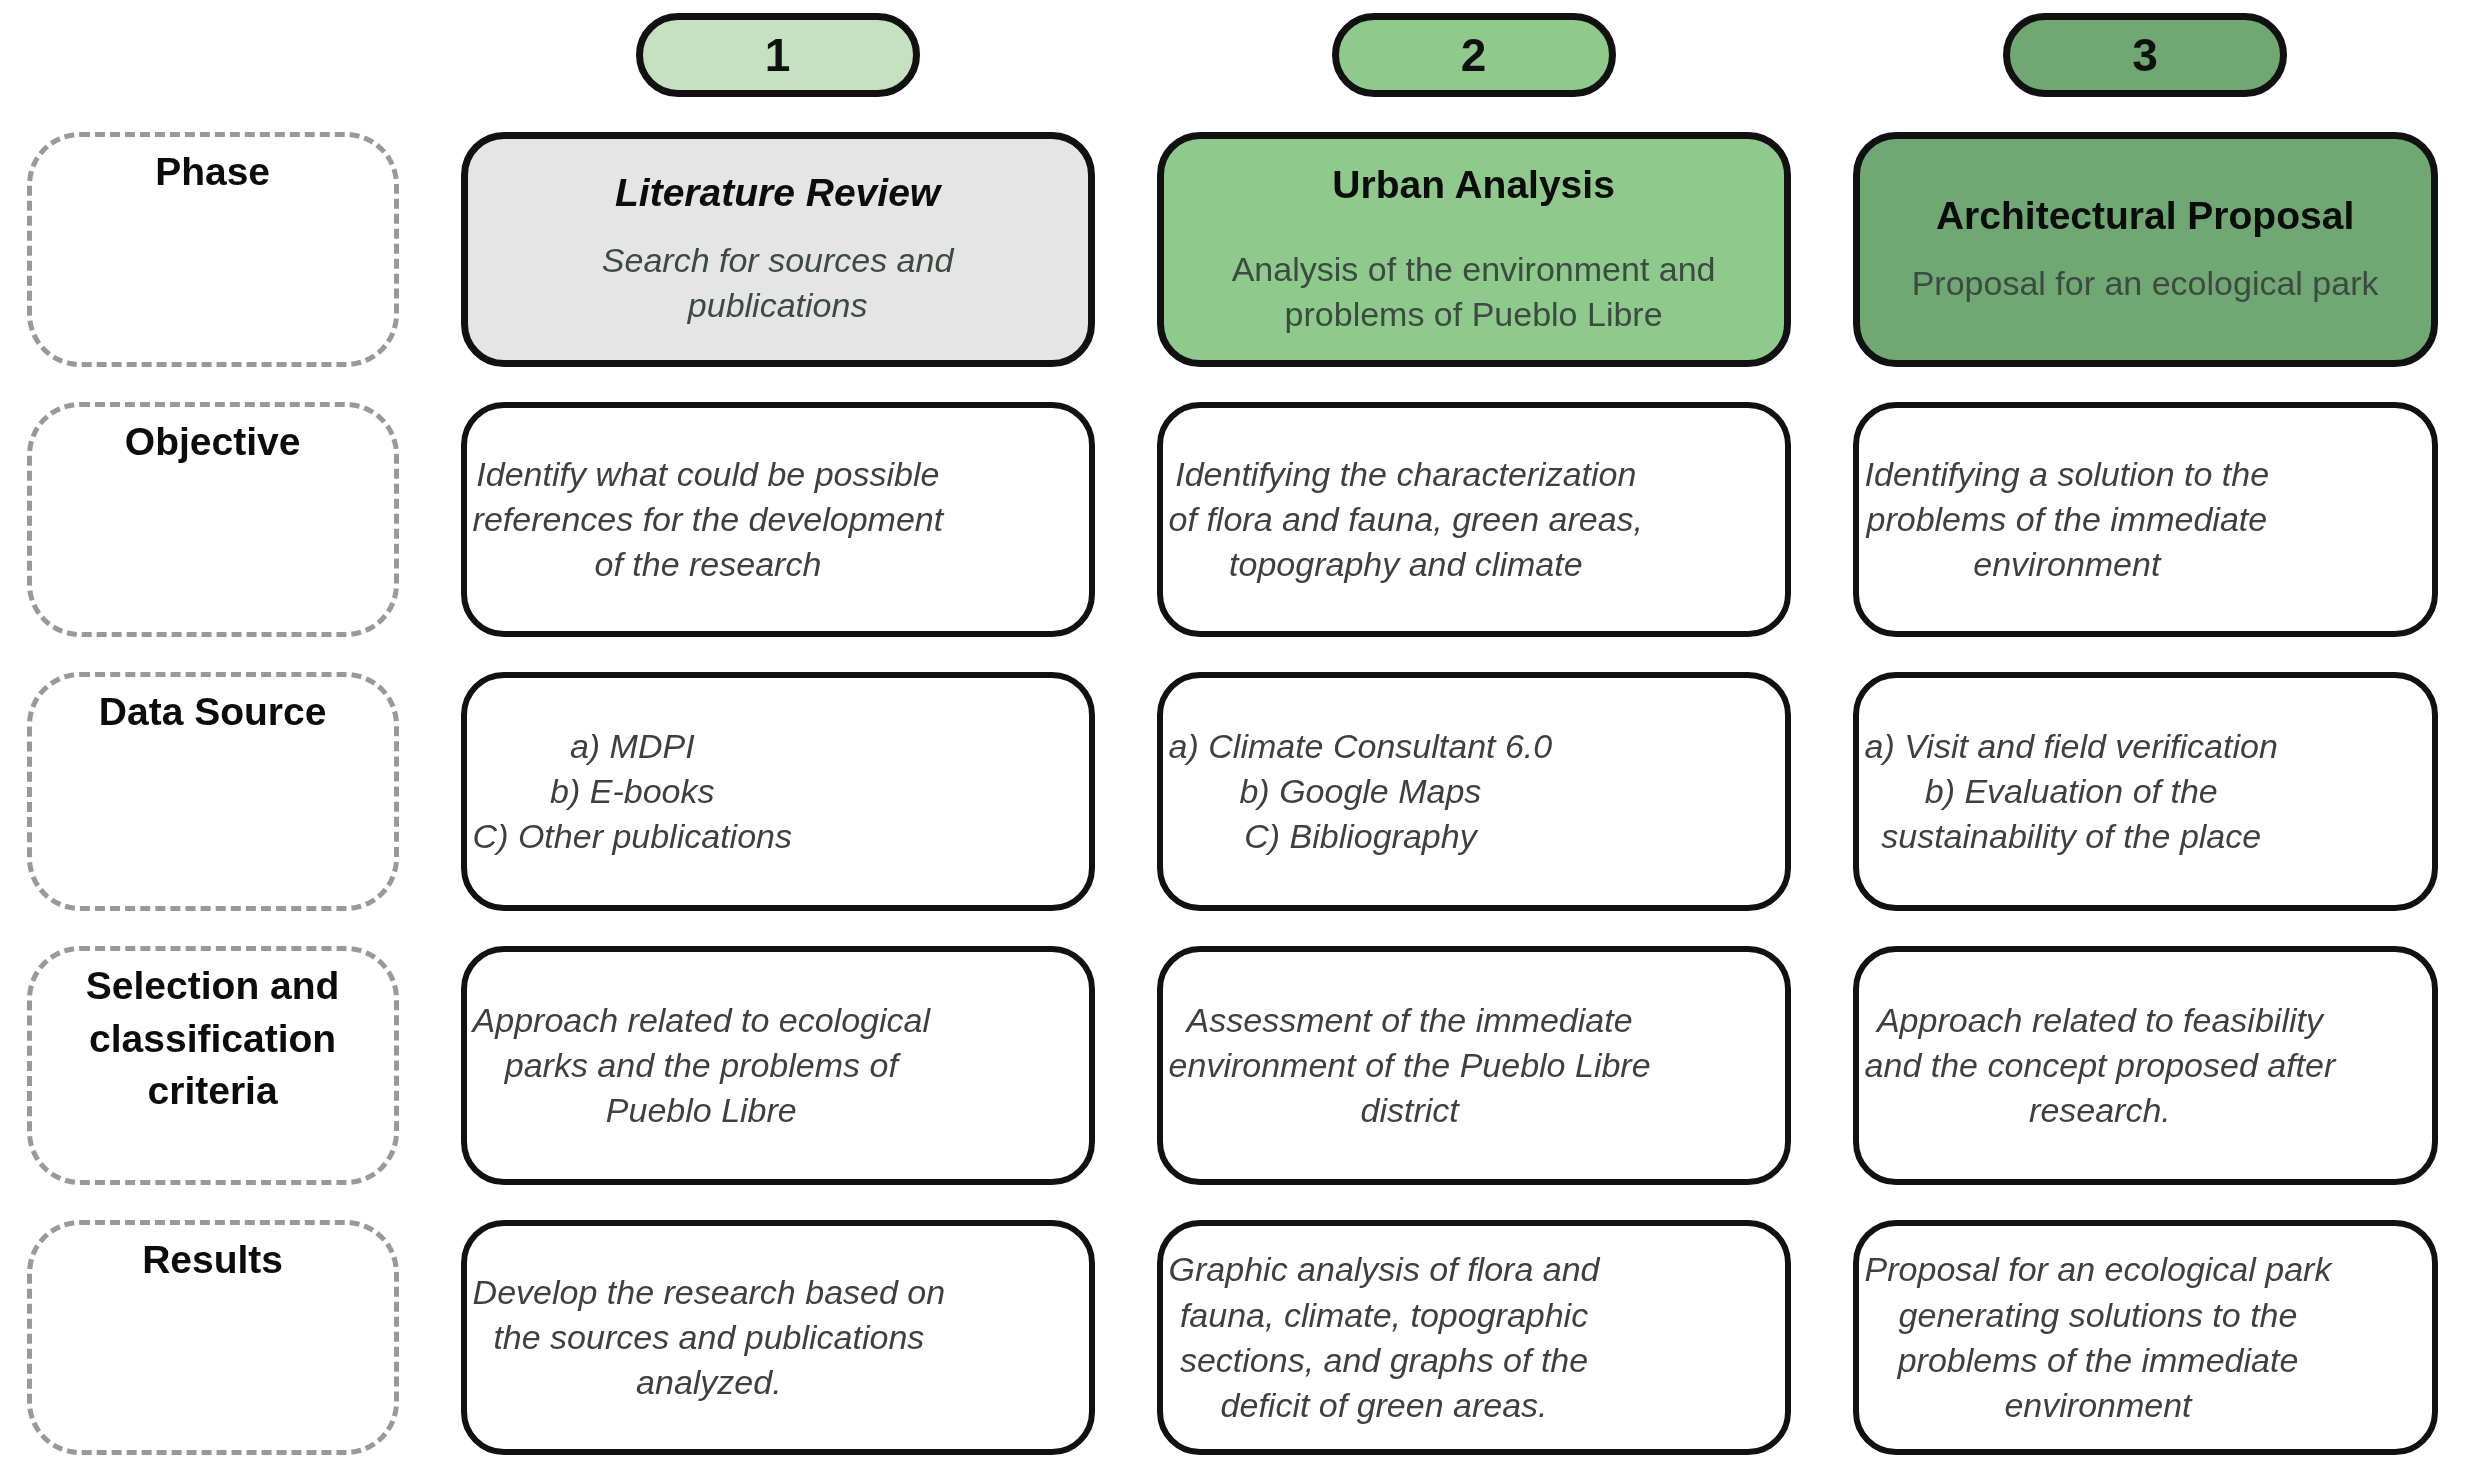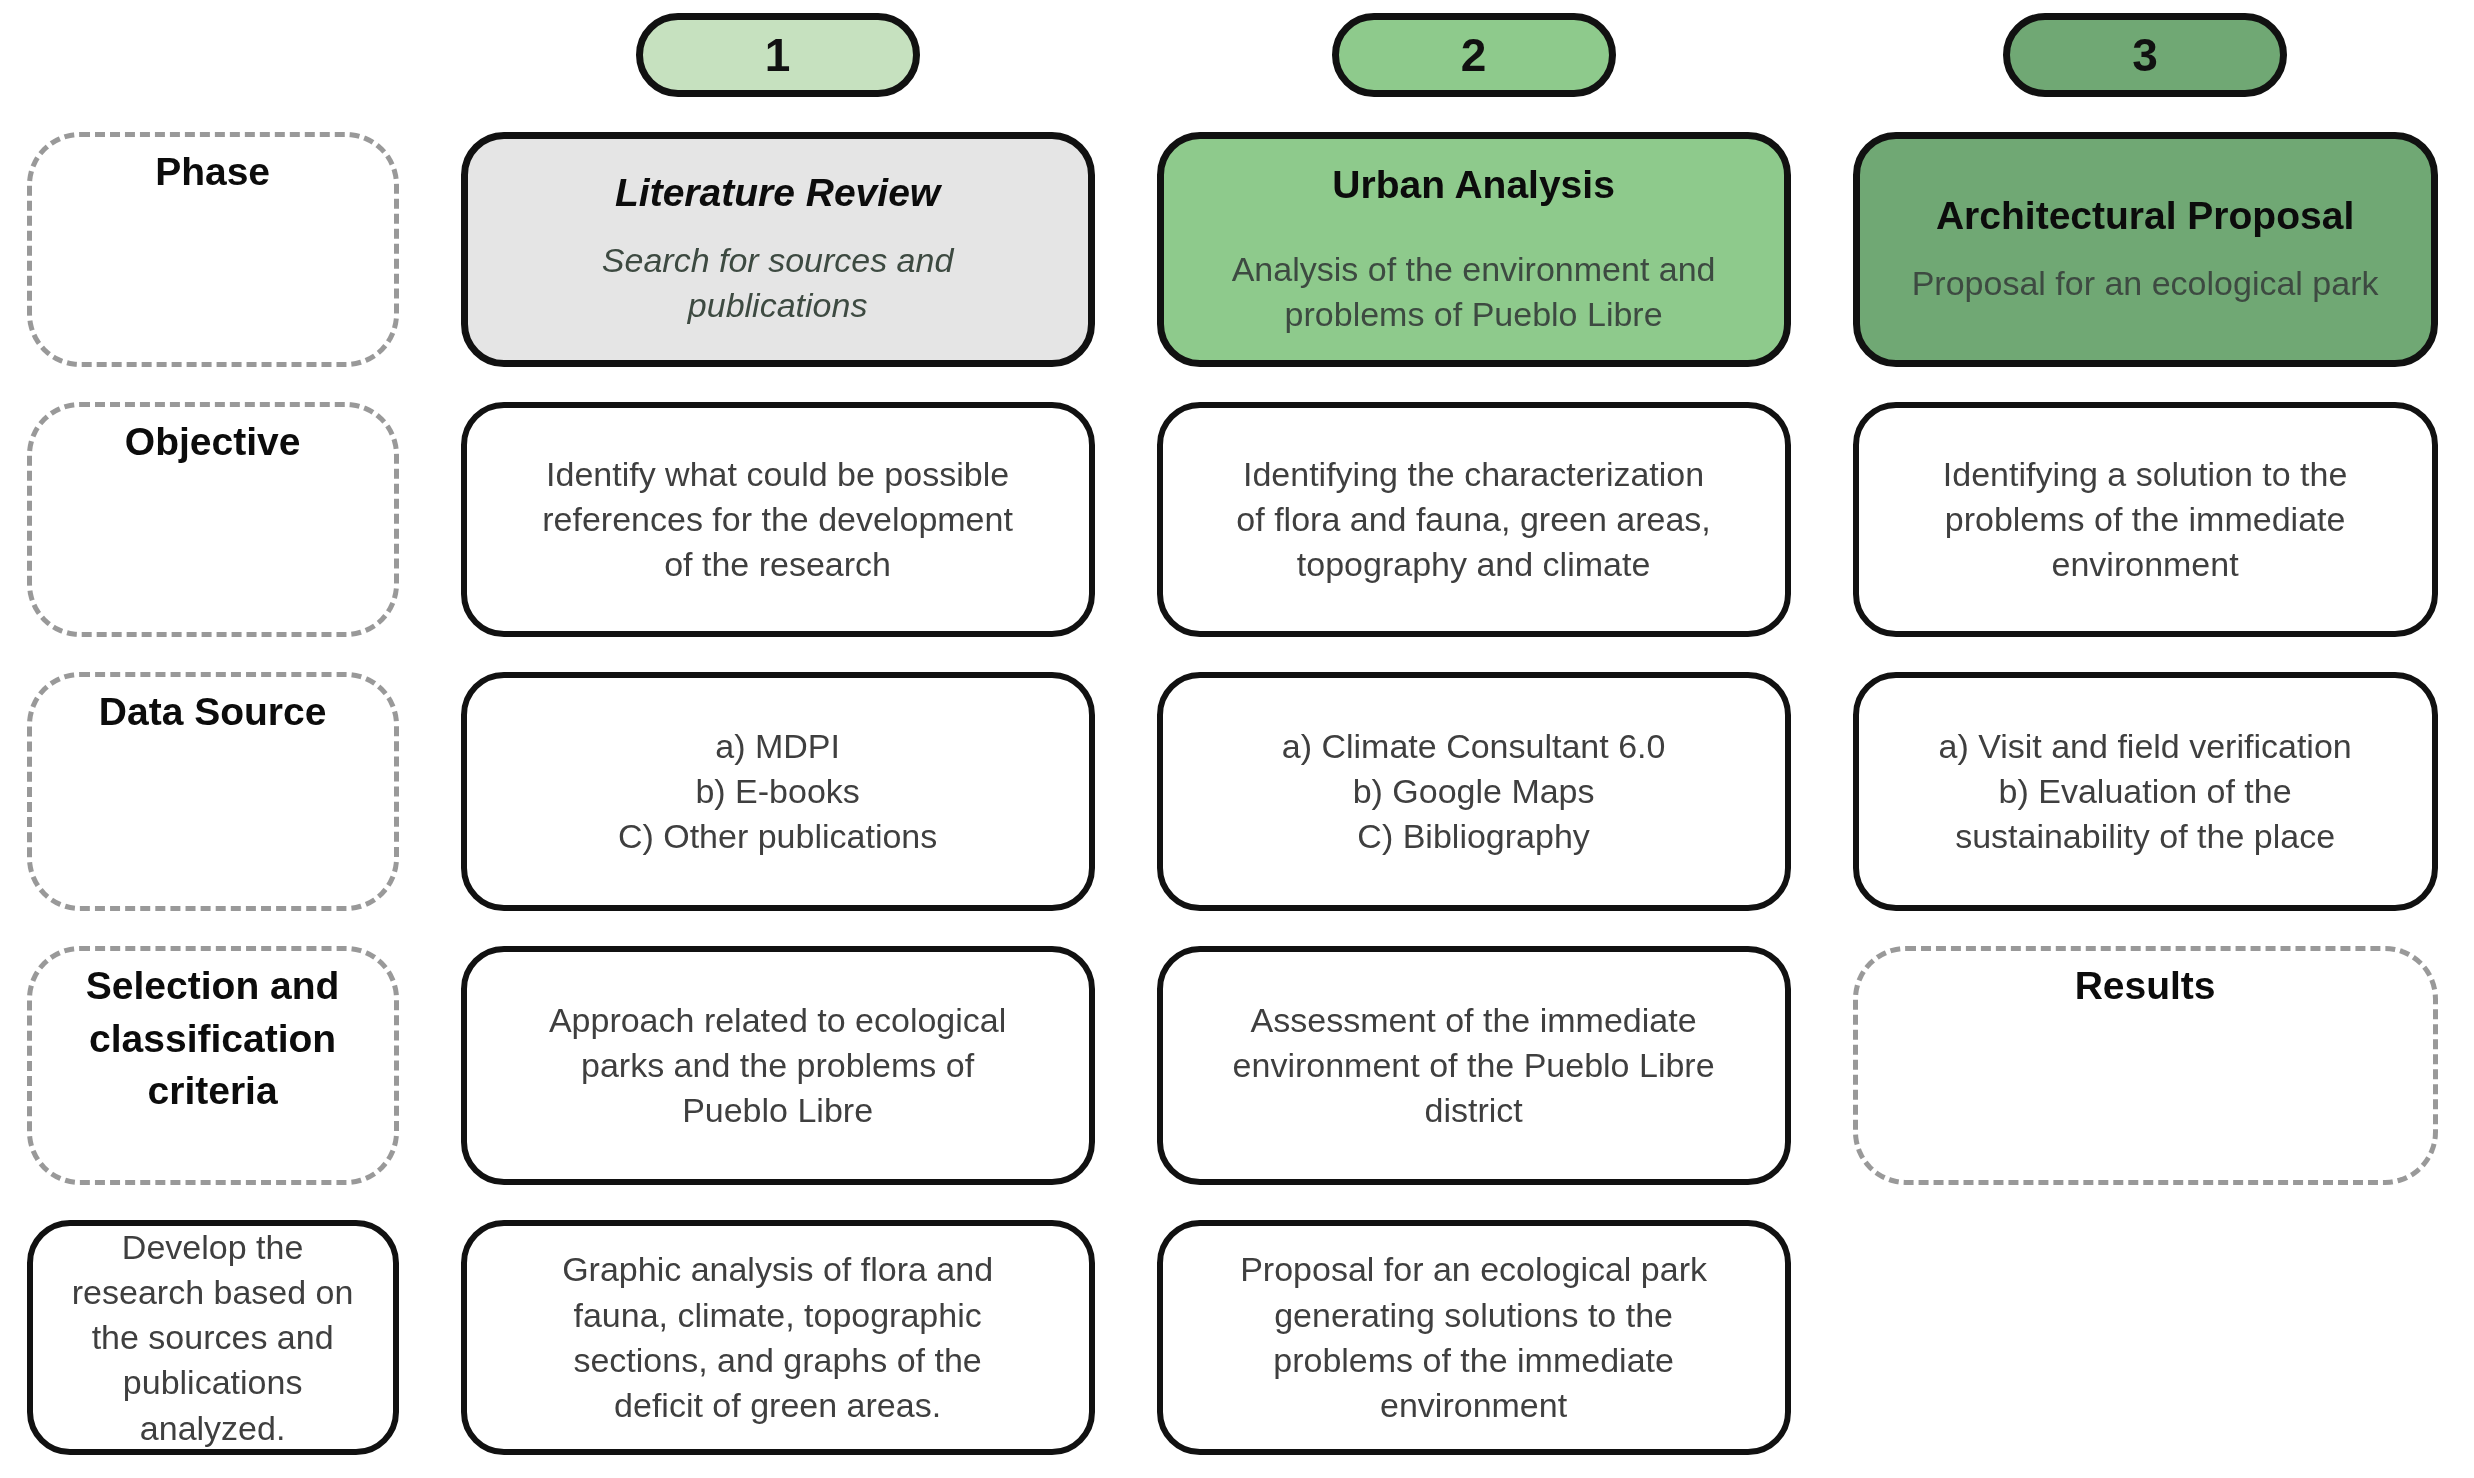--- a/index.html
+++ b/index.html
@@ -50,23 +50,24 @@
   }
   .phase-title { font-size: 39px; font-weight: bold; color: #0c0c0c; }
   .phase-subtitle {
     font-size: 34px; color: #3d4a41;
     line-height: 1.32; white-space: pre-line;
   }
   .content-box {
     border: 6.2px solid #111111;
     border-radius: 43px;
     background: #ffffff;
-    display: flex; align-items: center; justify-content: center;
+    display: flex; align-items: center; justify-content: flex-start;
     text-align: center;
-    padding: 14px 22px;
+    padding: 14px 6px;
+    font-style: italic;
   }
   .cell-text {
     font-size: 34px; color: #3f3f3f;
     line-height: 1.33; white-space: pre-line;
   }
 </style>
 </head>
 <body>
 
 <div class="grid">
@@ -146,20 +147,25 @@
   <div class="content-box">
     <div class="cell-text">Approach related to ecological
 parks and the problems of
 Pueblo Libre</div>
   </div>
   <div class="content-box">
     <div class="cell-text">Assessment of the immediate
 environment of the Pueblo Libre
 district</div>
   </div>
+  <div class="content-box">
+    <div class="cell-text">Approach related to feasibility
+and the concept proposed after
+research.</div>
+  </div>
 
   <div class="label-box">
     <span class="label-text">Results</span>
   </div>
   <div class="content-box">
     <div class="cell-text">Develop the research based on
 the sources and publications
 analyzed.</div>
   </div>
   <div class="content-box">

